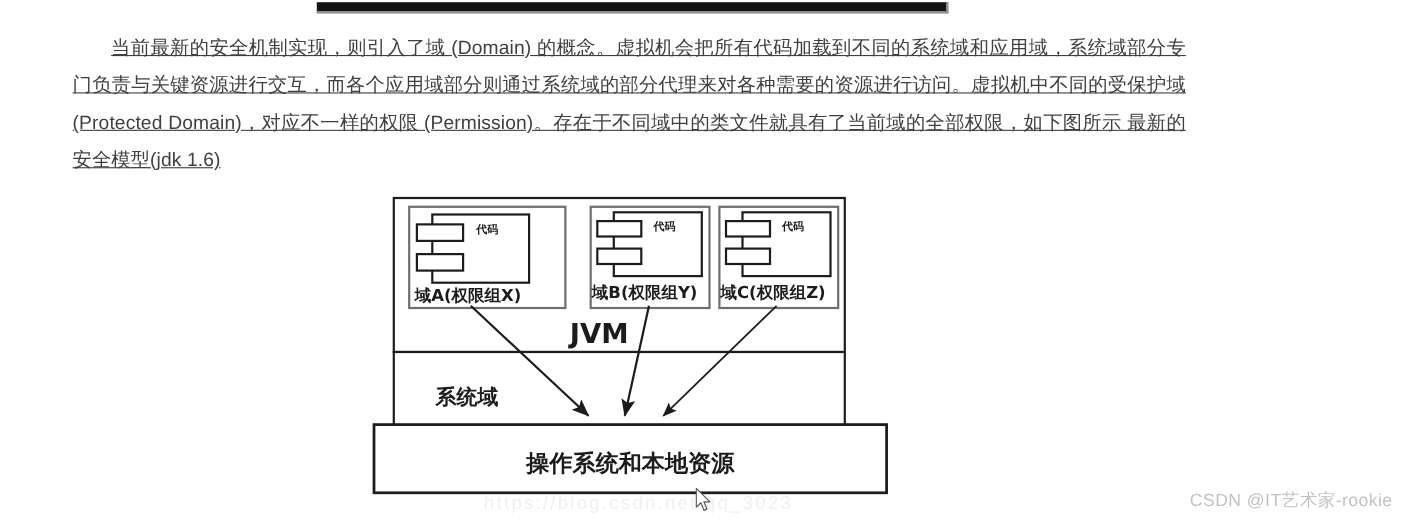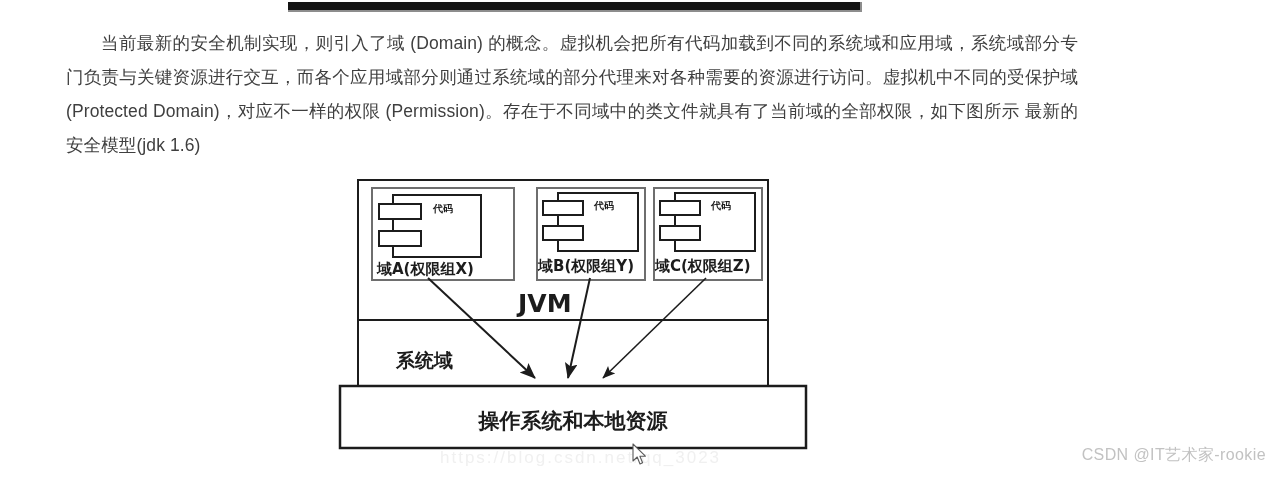--- a/index.html
+++ b/index.html
@@ -34,20 +34,21 @@
   #article {
     position: absolute;
     left: 66px;
     top: 26px;
     width: 1012px;
     font-size: 17.5px;
     line-height: 34px;
     color: #3f3f3f;
     letter-spacing: 0.1px;
     text-align: justify;
+    text-decoration: underline;
   }
   #article p {
     margin: 0;
     text-indent: 2em;
   }
 
   
   #figure {
     position: absolute;
     left: 0;

